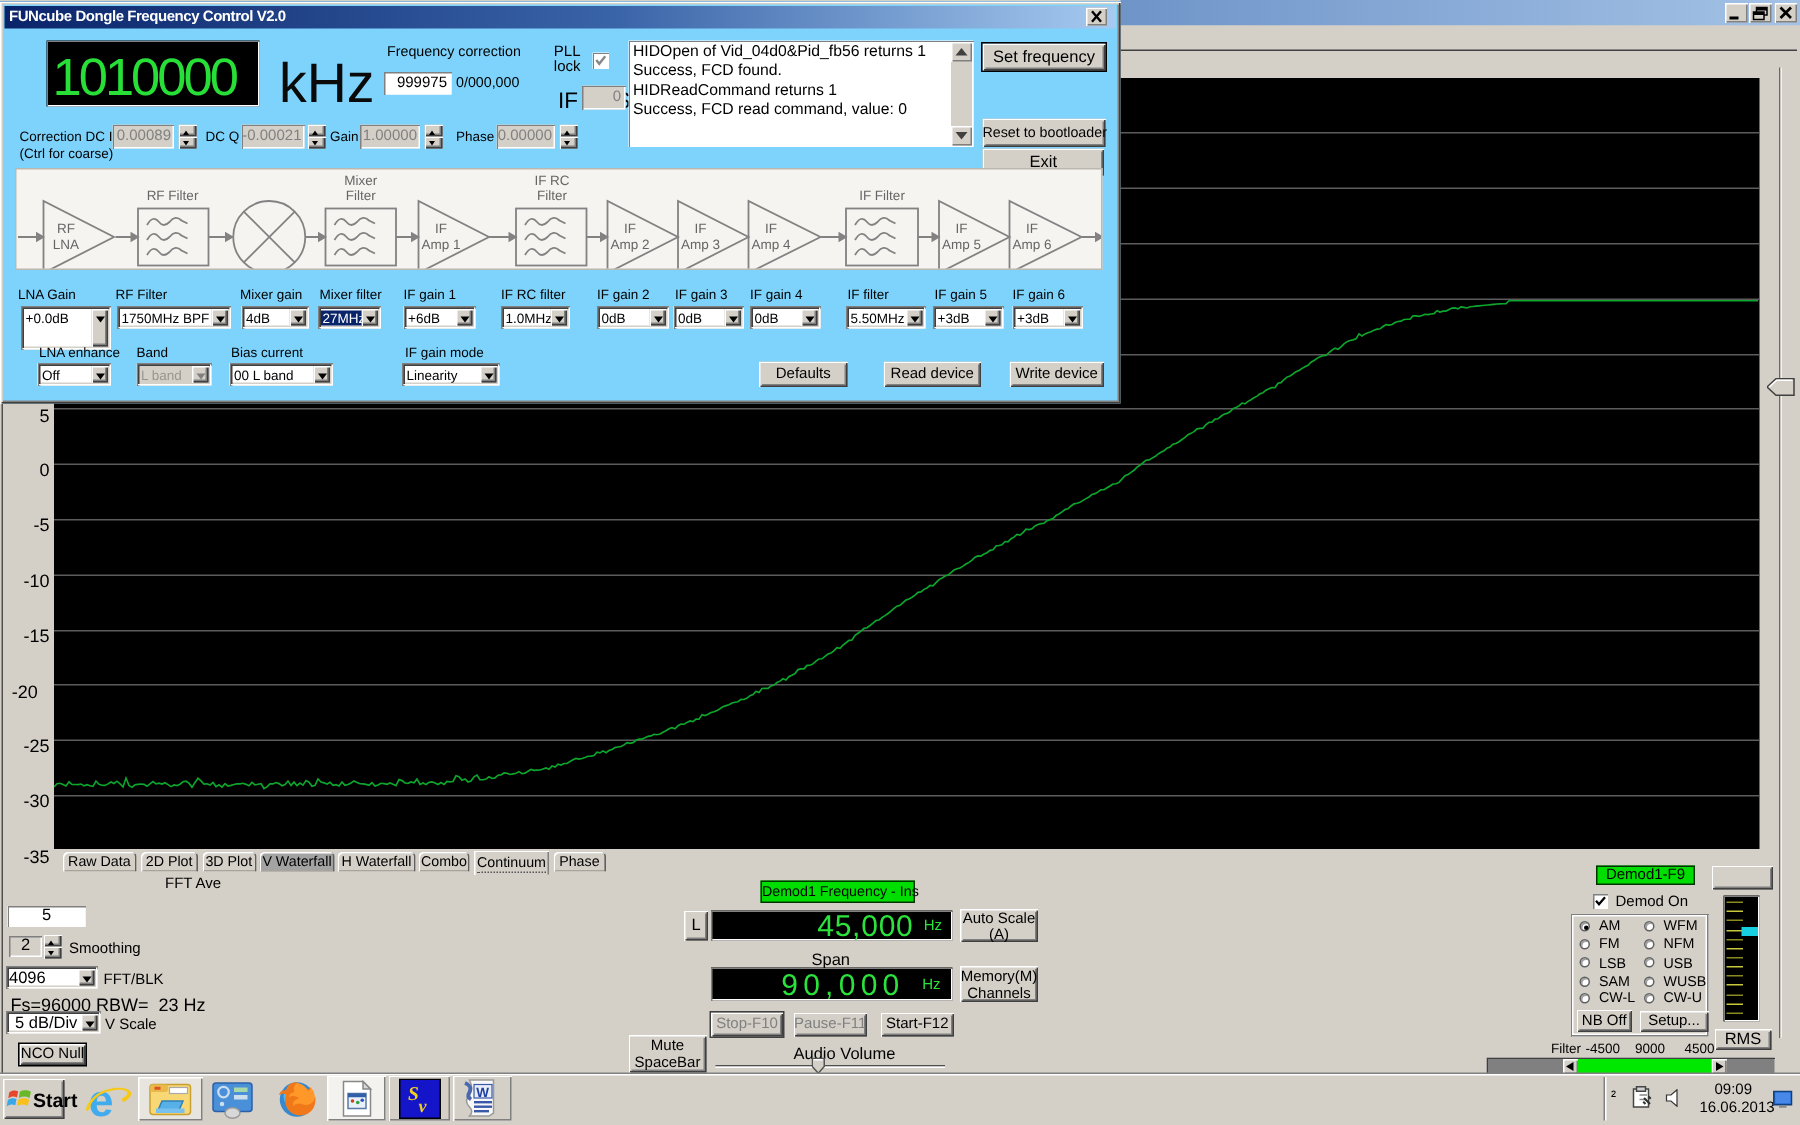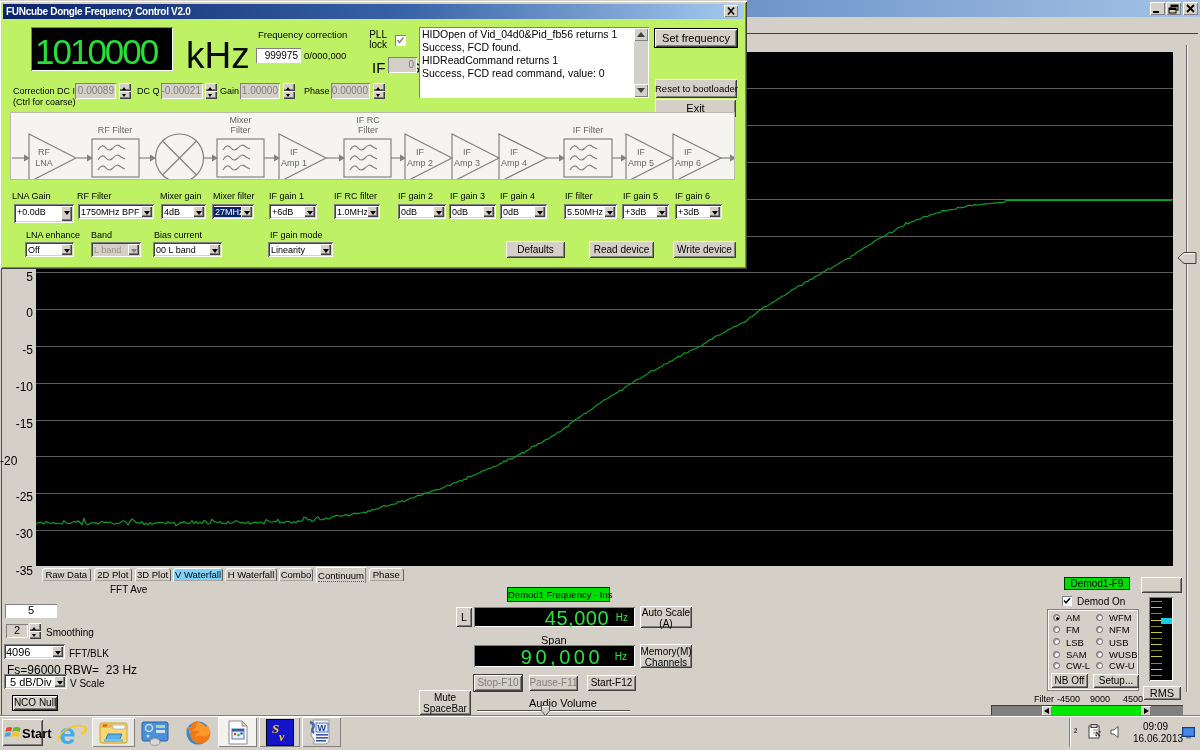--- a/index.html
+++ b/index.html
@@ -1,19 +1,19 @@
 <!DOCTYPE html>
 <html><head><meta charset="utf-8">
 <style>
 * { margin:0; padding:0; box-sizing:border-box; }
 html,body { width:1200px; height:750px; overflow:hidden; }
 body { font-family:"Liberation Sans", sans-serif; background:#d4d0c8; position:relative; }
 .abs { position:absolute; }
 svg { display:block; }
-.raised { background:#bef264; box-shadow: inset 1px 1px 0 #ffffff, inset -1px -1px 0 #404040, inset 2px 2px 0 #d4d0c8, inset -2px -2px 0 #808080; }
+.raised { background:#7dd3fc; box-shadow: inset 1px 1px 0 #ffffff, inset -1px -1px 0 #404040, inset 2px 2px 0 #d4d0c8, inset -2px -2px 0 #808080; }
 .raised2 { background:#d4d0c8; box-shadow: inset 1px 1px 0 #ffffff, inset -1px -1px 0 #808080; }
 .sunken1 { box-shadow: inset 1px 1px 0 #808080, inset -1px -1px 0 #ffffff; }
 .btn { background:#d4d0c8; box-shadow: inset 1px 1px 0 #ffffff, inset -1px -1px 0 #404040, inset 2px 2px 0 #d4d0c8, inset -2px -2px 0 #808080; text-align:center; color:#000; }
 .btndef { outline:1px solid #000; }
 .lbl { position:absolute; white-space:nowrap; color:#000; }
 .combo { position:absolute; background:#fff; box-shadow: inset 1px 1px 0 #808080, inset -1px -1px 0 #ffffff, inset 2px 2px 0 #404040, inset -2px -2px 0 #d4d0c8; }
 .combo .tx { position:absolute; left:2px; top:3px; font-size:9px; white-space:nowrap; }
 .cbtn { position:absolute; right:2px; top:2px; bottom:2px; width:11px; background:#d4d0c8; box-shadow: inset 1px 1px 0 #ffffff, inset -1px -1px 0 #404040, inset -2px -2px 0 #808080; }
 .cbtn:after { content:""; position:absolute; left:3px; top:5px; border:3px solid transparent; border-top:4px solid #000; }
 .cbtn.dis:after { border-top-color:#808080; }
@@ -63,41 +63,41 @@
 <div class="abs" style="left:36px;top:383px;width:1137px;height:1px;background:#5c5c5c;"></div>
 <div class="abs" style="left:36px;top:420px;width:1137px;height:1px;background:#5c5c5c;"></div>
 <div class="abs" style="left:36px;top:456px;width:1137px;height:1px;background:#5c5c5c;"></div>
 <div class="abs" style="left:36px;top:493px;width:1137px;height:1px;background:#5c5c5c;"></div>
 <div class="abs" style="left:36px;top:530px;width:1137px;height:1px;background:#5c5c5c;"></div>
 <div class="abs" style="left:0;top:270px;width:33px;text-align:right;font-size:12px;color:#000;">5</div>
 <div class="abs" style="left:0;top:306px;width:33px;text-align:right;font-size:12px;color:#000;">0</div>
 <div class="abs" style="left:0;top:343px;width:33px;text-align:right;font-size:12px;color:#000;">-5</div>
 <div class="abs" style="left:0;top:380px;width:33px;text-align:right;font-size:12px;color:#000;">-10</div>
 <div class="abs" style="left:0;top:417px;width:33px;text-align:right;font-size:12px;color:#000;">-15</div>
-<div class="abs" style="left:0;top:454px;width:33px;text-align:left;font-size:12px;color:#000;">-20</div>
+<div class="abs" style="left:0;top:454px;width:33px;text-align:center;font-size:12px;color:#000;">-20</div>
 <div class="abs" style="left:0;top:490px;width:33px;text-align:right;font-size:12px;color:#000;">-25</div>
 <div class="abs" style="left:0;top:527px;width:33px;text-align:right;font-size:12px;color:#000;">-30</div>
 <div class="abs" style="left:0;top:564px;width:33px;text-align:right;font-size:12px;color:#000;">-35</div>
 <svg class="abs" style="left:36px;top:52px;" width="1137" height="514" viewBox="36 52 1137 514">
 <polyline id="curve" fill="none" stroke="#0da62c" stroke-width="1.1" points="36,524.7 38,522.5 40,522.2 42,523.0 44,524.0 46,521.2 48,523.0 50,523.0 52,523.1 54,522.7 56,523.9 58,523.1 60,523.8 62,524.2 64,520.7 66,522.8 68,523.5 70,523.6 72,522.6 74,521.3 76,522.3 78,520.8 80,522.5 82,524.6 84,518.7 86,523.7 88,524.9 90,523.2 92,522.9 94,522.7 96,522.9 98,524.2 100,522.6 102,521.1 104,522.6 106,522.1 108,522.7 110,521.8 112,523.1 114,524.4 116,523.3 118,523.7 120,522.8 122,521.2 124,520.8 126,522.1 128,524.9 130,521.6 132,518.8 134,520.6 136,522.7 138,522.5 140,523.4 142,521.6 144,524.4 146,523.2 148,524.7 150,522.5 152,524.1 154,523.6 156,523.0 158,522.6 160,522.6 162,522.2 164,522.9 166,523.8 168,521.6 170,523.3 172,522.8 174,522.4 176,525.7 178,524.6 180,522.6 182,522.6 184,521.7 186,522.4 188,523.8 190,523.0 192,520.7 194,523.6 196,521.4 198,523.8 200,522.1 202,523.4 204,520.4 206,521.5 208,524.2 210,523.6 212,519.3 214,521.4 216,521.9 218,522.7 220,521.5 222,523.5 224,523.1 226,524.0 228,521.4 230,523.5 232,523.0 234,522.0 236,520.6 238,521.6 240,522.5 242,522.6 244,522.9 246,523.5 248,521.8 250,524.0 252,523.3 254,522.2 256,522.4 258,522.9 260,522.0 262,522.8 264,523.7 266,519.7 268,520.4 270,522.0 272,522.2 274,521.3 276,521.9 278,519.4 280,523.0 282,522.0 284,523.0 286,521.5 288,521.3 290,522.0 292,523.0 294,521.7 296,522.9 298,520.9 300,521.2 302,521.0 304,517.2 306,517.8 308,520.1 310,519.3 312,521.3 314,520.7 316,517.9 318,516.7 320,519.8 322,519.8 324,519.4 326,517.9 328,519.0 330,518.6 332,516.8 334,516.6 336,515.3 338,515.5 340,516.3 342,515.9 344,515.5 346,514.4 348,515.8 350,515.4 352,514.2 354,513.0 356,513.6 358,513.4 360,513.3 362,512.7 364,512.0 366,512.8 368,510.7 370,511.4 372,509.4 374,510.0 376,509.0 378,508.9 380,507.7 382,506.5 384,505.6 386,506.1 388,505.7 390,505.0 392,504.2 394,504.1 396,503.7 398,501.5 400,501.9 402,500.6 404,501.8 406,500.4 408,499.6 410,498.3 412,498.0 414,497.7 416,496.6 418,495.1 420,495.6 422,495.1 424,493.5 426,492.7 428,492.7 430,491.9 432,490.9 434,490.6 436,489.5 438,489.8 440,489.3 442,488.2 444,487.2 446,485.9 448,485.1 450,485.9 452,483.8 454,482.7 456,482.8 458,481.6 460,480.6 462,481.1 464,479.4 466,479.5 468,476.4 470,477.0 472,476.1 474,475.0 476,474.5 478,473.6 480,472.5 482,471.1 484,470.4 486,469.8 488,468.7 490,468.2 492,467.8 494,466.2 496,466.3 498,465.4 500,463.8 502,463.1 504,460.9 506,461.6 508,459.0 510,458.9 512,458.9 514,457.3 516,456.7 518,455.0 520,454.1 522,452.5 524,453.3 526,451.0 528,450.1 530,449.0 532,446.4 534,445.9 536,445.9 538,443.6 540,443.5 542,442.6 544,440.8 546,439.3 548,439.2 550,437.6 552,436.0 554,435.4 556,433.7 558,431.8 560,432.2 562,430.0 564,428.5 566,426.9 568,426.7 570,423.5 572,422.2 574,420.8 576,418.9 578,418.5 580,417.0 582,415.4 584,413.7 586,413.3 588,411.6 590,410.4 592,409.0 594,407.4 596,405.6 598,404.1 600,403.5 602,401.7 604,400.0 606,399.3 608,398.2 610,396.8 612,394.9 614,394.6 616,392.9 618,392.0 620,390.3 622,390.6 624,388.4 626,386.4 628,385.4 630,384.0 632,383.4 634,381.7 636,380.0 638,379.2 640,378.7 642,377.4 644,376.0 646,374.9 648,373.4 650,371.5 652,370.6 654,370.7 656,369.4 658,368.5 660,366.9 662,366.5 664,364.0 666,363.7 668,363.2 670,361.0 672,361.2 674,359.1 676,358.1 678,356.3 680,356.7 682,355.1 684,352.8 686,353.1 688,352.5 690,350.6 692,349.7 694,349.1 696,348.8 698,347.1 700,346.4 702,345.7 704,343.7 706,342.7 708,341.3 710,339.7 712,339.2 714,337.3 716,335.9 718,335.5 720,334.9 722,333.6 724,332.4 726,331.3 728,329.6 730,329.1 732,327.9 734,326.5 736,326.4 738,325.2 740,324.0 742,322.7 744,322.5 746,321.6 748,319.3 750,317.1 752,316.4 754,314.9 756,313.5 758,311.4 760,310.2 762,308.5 764,306.8 766,306.6 768,305.4 770,304.4 772,302.7 774,301.5 776,300.5 778,298.8 780,298.1 782,296.1 784,295.7 786,294.5 788,293.0 790,291.6 792,289.8 794,288.9 796,287.8 798,285.9 800,285.6 802,285.4 804,283.0 806,281.5 808,281.4 810,279.4 812,279.2 814,277.5 816,276.1 818,275.6 820,274.5 822,272.5 824,271.6 826,270.6 828,268.7 830,269.2 832,267.6 834,266.5 836,265.1 838,264.1 840,262.5 842,261.8 844,260.1 846,259.2 848,258.4 850,258.5 852,255.5 854,255.1 856,253.0 858,251.4 860,250.6 862,249.3 864,247.8 866,247.0 868,245.6 870,244.5 872,243.5 874,241.5 876,240.3 878,238.9 880,237.9 882,237.1 884,237.0 886,235.0 888,233.4 890,232.1 892,232.8 894,231.2 896,229.3 898,227.8 900,227.0 902,226.6 904,225.9 906,222.6 908,224.0 910,222.6 912,221.8 914,221.2 916,220.1 918,219.4 920,219.2 922,217.7 924,216.4 926,216.7 928,216.3 930,215.0 932,214.3 934,214.1 936,213.0 938,212.8 940,212.8 942,210.5 944,210.6 946,210.9 948,210.3 950,209.5 952,209.7 954,209.3 956,209.1 958,207.1 960,208.0 962,207.4 964,207.4 966,206.4 968,205.4 970,205.3 972,205.9 974,204.6 976,204.9 978,205.3 980,204.5 982,204.3 984,204.1 986,203.9 988,203.7 990,203.5 992,203.3 994,203.1 996,202.9 998,202.7 1000,202.6 1002,202.5 1004,202.4 1006,200.5 1008,200.5 1010,200.5 1012,200.5 1014,200.5 1016,200.5 1018,200.5 1020,200.5 1022,200.5 1024,200.5 1026,200.5 1028,200.5 1030,200.5 1032,200.5 1034,200.5 1036,200.5 1038,200.5 1040,200.5 1042,200.5 1044,200.5 1046,200.5 1048,200.5 1050,200.5 1052,200.5 1054,200.5 1056,200.5 1058,200.5 1060,200.5 1062,200.5 1064,200.5 1066,200.5 1068,200.5 1070,200.5 1072,200.5 1074,200.5 1076,200.5 1078,200.5 1080,200.5 1082,200.5 1084,200.5 1086,200.5 1088,200.5 1090,200.5 1092,200.5 1094,200.5 1096,200.5 1098,200.5 1100,200.5 1102,200.5 1104,200.5 1106,200.5 1108,200.5 1110,200.5 1112,200.5 1114,200.5 1116,200.5 1118,200.5 1120,200.5 1122,200.5 1124,200.5 1126,200.5 1128,200.5 1130,200.5 1132,200.5 1134,200.5 1136,200.5 1138,200.5 1140,200.5 1142,200.5 1144,200.5 1146,200.5 1148,200.5 1150,200.5 1152,200.5 1154,200.5 1156,200.5 1158,200.5 1160,200.5 1162,200.5 1164,200.5 1166,200.5 1168,200.5 1170,200.5 1172,200.5"></polyline>
 </svg>
 
 <div class="abs" style="left:1186px;top:45px;width:1px;height:647px;background:#686868;"></div>
 <div class="abs" style="left:1187px;top:45px;width:1px;height:647px;background:#f4f2ee;"></div>
 <div class="abs" style="left:1178px;top:252px;width:19px;height:12px;">
 <svg width="19" height="12">
       <polygon points="0,6 6,0.5 18,0.5 18,11.5 6,11.5" fill="#d4d0c8" stroke="#404040" stroke-width="1"></polygon>
       <polyline points="1.5,6 6.5,1.5 17,1.5" fill="none" stroke="#fff"></polyline>
     </svg>
   </div>
 
 <div class="abs" style="left:42px;top:568px;width:48.5px;height:13px;background:#d4d0c8;box-shadow:inset 1px 1px 0 #fff, inset -1px 0 0 #606060, inset 0 0 0 1px #a8a49c;border-radius:3px 3px 0 0;font-size:9.5px;text-align:center;line-height:13px;">Raw Data</div>
 <div class="abs" style="left:93.5px;top:568px;width:38.5px;height:13px;background:#d4d0c8;box-shadow:inset 1px 1px 0 #fff, inset -1px 0 0 #606060, inset 0 0 0 1px #a8a49c;border-radius:3px 3px 0 0;font-size:9.5px;text-align:center;line-height:13px;">2D Plot</div>
 <div class="abs" style="left:134.5px;top:568px;width:36px;height:13px;background:#d4d0c8;box-shadow:inset 1px 1px 0 #fff, inset -1px 0 0 #606060, inset 0 0 0 1px #a8a49c;border-radius:3px 3px 0 0;font-size:9.5px;text-align:center;line-height:13px;">3D Plot</div>
-<div class="abs" style="left:173px;top:568px;width:50px;height:13px;background:#7dd3fc;box-shadow:inset 1px 1px 0 #fff, inset -1px 0 0 #606060, inset 0 0 0 1px #a8a49c;border-radius:3px 3px 0 0;font-size:9.5px;text-align:center;line-height:13px;">V Waterfall</div>
+<div class="abs" style="left:173px;top:568px;width:50px;height:13px;background:#a3a3a3;box-shadow:inset 1px 1px 0 #fff, inset -1px 0 0 #606060, inset 0 0 0 1px #a8a49c;border-radius:3px 3px 0 0;font-size:9.5px;text-align:center;line-height:13px;">V Waterfall</div>
 <div class="abs" style="left:225px;top:568px;width:52px;height:13px;background:#d4d0c8;box-shadow:inset 1px 1px 0 #fff, inset -1px 0 0 #606060, inset 0 0 0 1px #a8a49c;border-radius:3px 3px 0 0;font-size:9.5px;text-align:center;line-height:13px;">H Waterfall</div>
 <div class="abs" style="left:279px;top:568px;width:34px;height:13px;background:#d4d0c8;box-shadow:inset 1px 1px 0 #fff, inset -1px 0 0 #606060, inset 0 0 0 1px #a8a49c;border-radius:3px 3px 0 0;font-size:9.5px;text-align:center;line-height:13px;">Combo</div>
 <div class="abs" style="left:316px;top:567px;width:50px;height:16px;background:#d4d0c8;box-shadow:inset 1px 1px 0 #fff, inset -1px 0 0 #808080;font-size:9.5px;text-align:center;line-height:17px;z-index:3;"><span style="border-bottom:1px dotted #555;">Continuum</span></div>
 <div class="abs" style="left:369px;top:568px;width:34.5px;height:13px;background:#d4d0c8;box-shadow:inset 1px 1px 0 #fff, inset -1px 0 0 #606060, inset 0 0 0 1px #a8a49c;border-radius:3px 3px 0 0;font-size:9.5px;text-align:center;line-height:13px;">Phase</div>
 
 <div class="abs sunken1" style="left:5px;top:604px;width:52px;height:14px;background:#fff;font-size:11px;text-align:center;line-height:13px;">5</div>
 <div class="lbl" style="left:62px;top:584px;font-size:10px;padding-left:48px;">FFT Ave</div>
 <div class="abs sunken1" style="left:6px;top:624px;width:22px;height:14px;background:#d4d0c8;font-size:11px;text-align:center;line-height:13px;">2</div>
 <div class="spin" style="left:29px;top:623px;height:16px;">
     <i class="up"></i>
@@ -432,21 +432,21 @@
         <text x="630" y="53" font-size="9" fill="#666" text-anchor="middle">Amp 5</text>
         <polygon points="662,21 662,69 710,45" fill="none" stroke="#828282" stroke-width="1.2"></polygon>
         <text x="677" y="42" font-size="9" fill="#666" text-anchor="middle">IF</text>
         <text x="677" y="53" font-size="9" fill="#666" text-anchor="middle">Amp 6</text>
         <line x1="710" y1="45" x2="720" y2="45" stroke="#828282" stroke-width="1.2"></line>
         <polygon points="725,45 719,41.5 719,48.5" fill="#828282"></polygon>
       </svg>
  </div>
 
  <div class="lbl" style="left:12px;top:190px;font-size:9px;">LNA Gain</div>
-<div class="combo" style="left:14px;top:203px;width:60px;height:19px;">
+<div class="combo" style="left:14px;top:203px;width:60px;height:29px;">
       <span class="tx" style="left:3px;top:2.5px;">+0.0dB</span>
       <span class="cbtn"></span>
     </div>
 <div class="lbl" style="left:77px;top:190px;font-size:9px;">RF Filter</div>
 <div class="combo" style="left:78px;top:203px;width:76px;height:15px;">
       <span class="tx" style="left:3px;top:2.5px;">1750MHz BPF</span>
       <span class="cbtn"></span>
     </div>
 <div class="lbl" style="left:160px;top:190px;font-size:9px;">Mixer gain</div>
 <div class="combo" style="left:161px;top:203px;width:45px;height:15px;">

